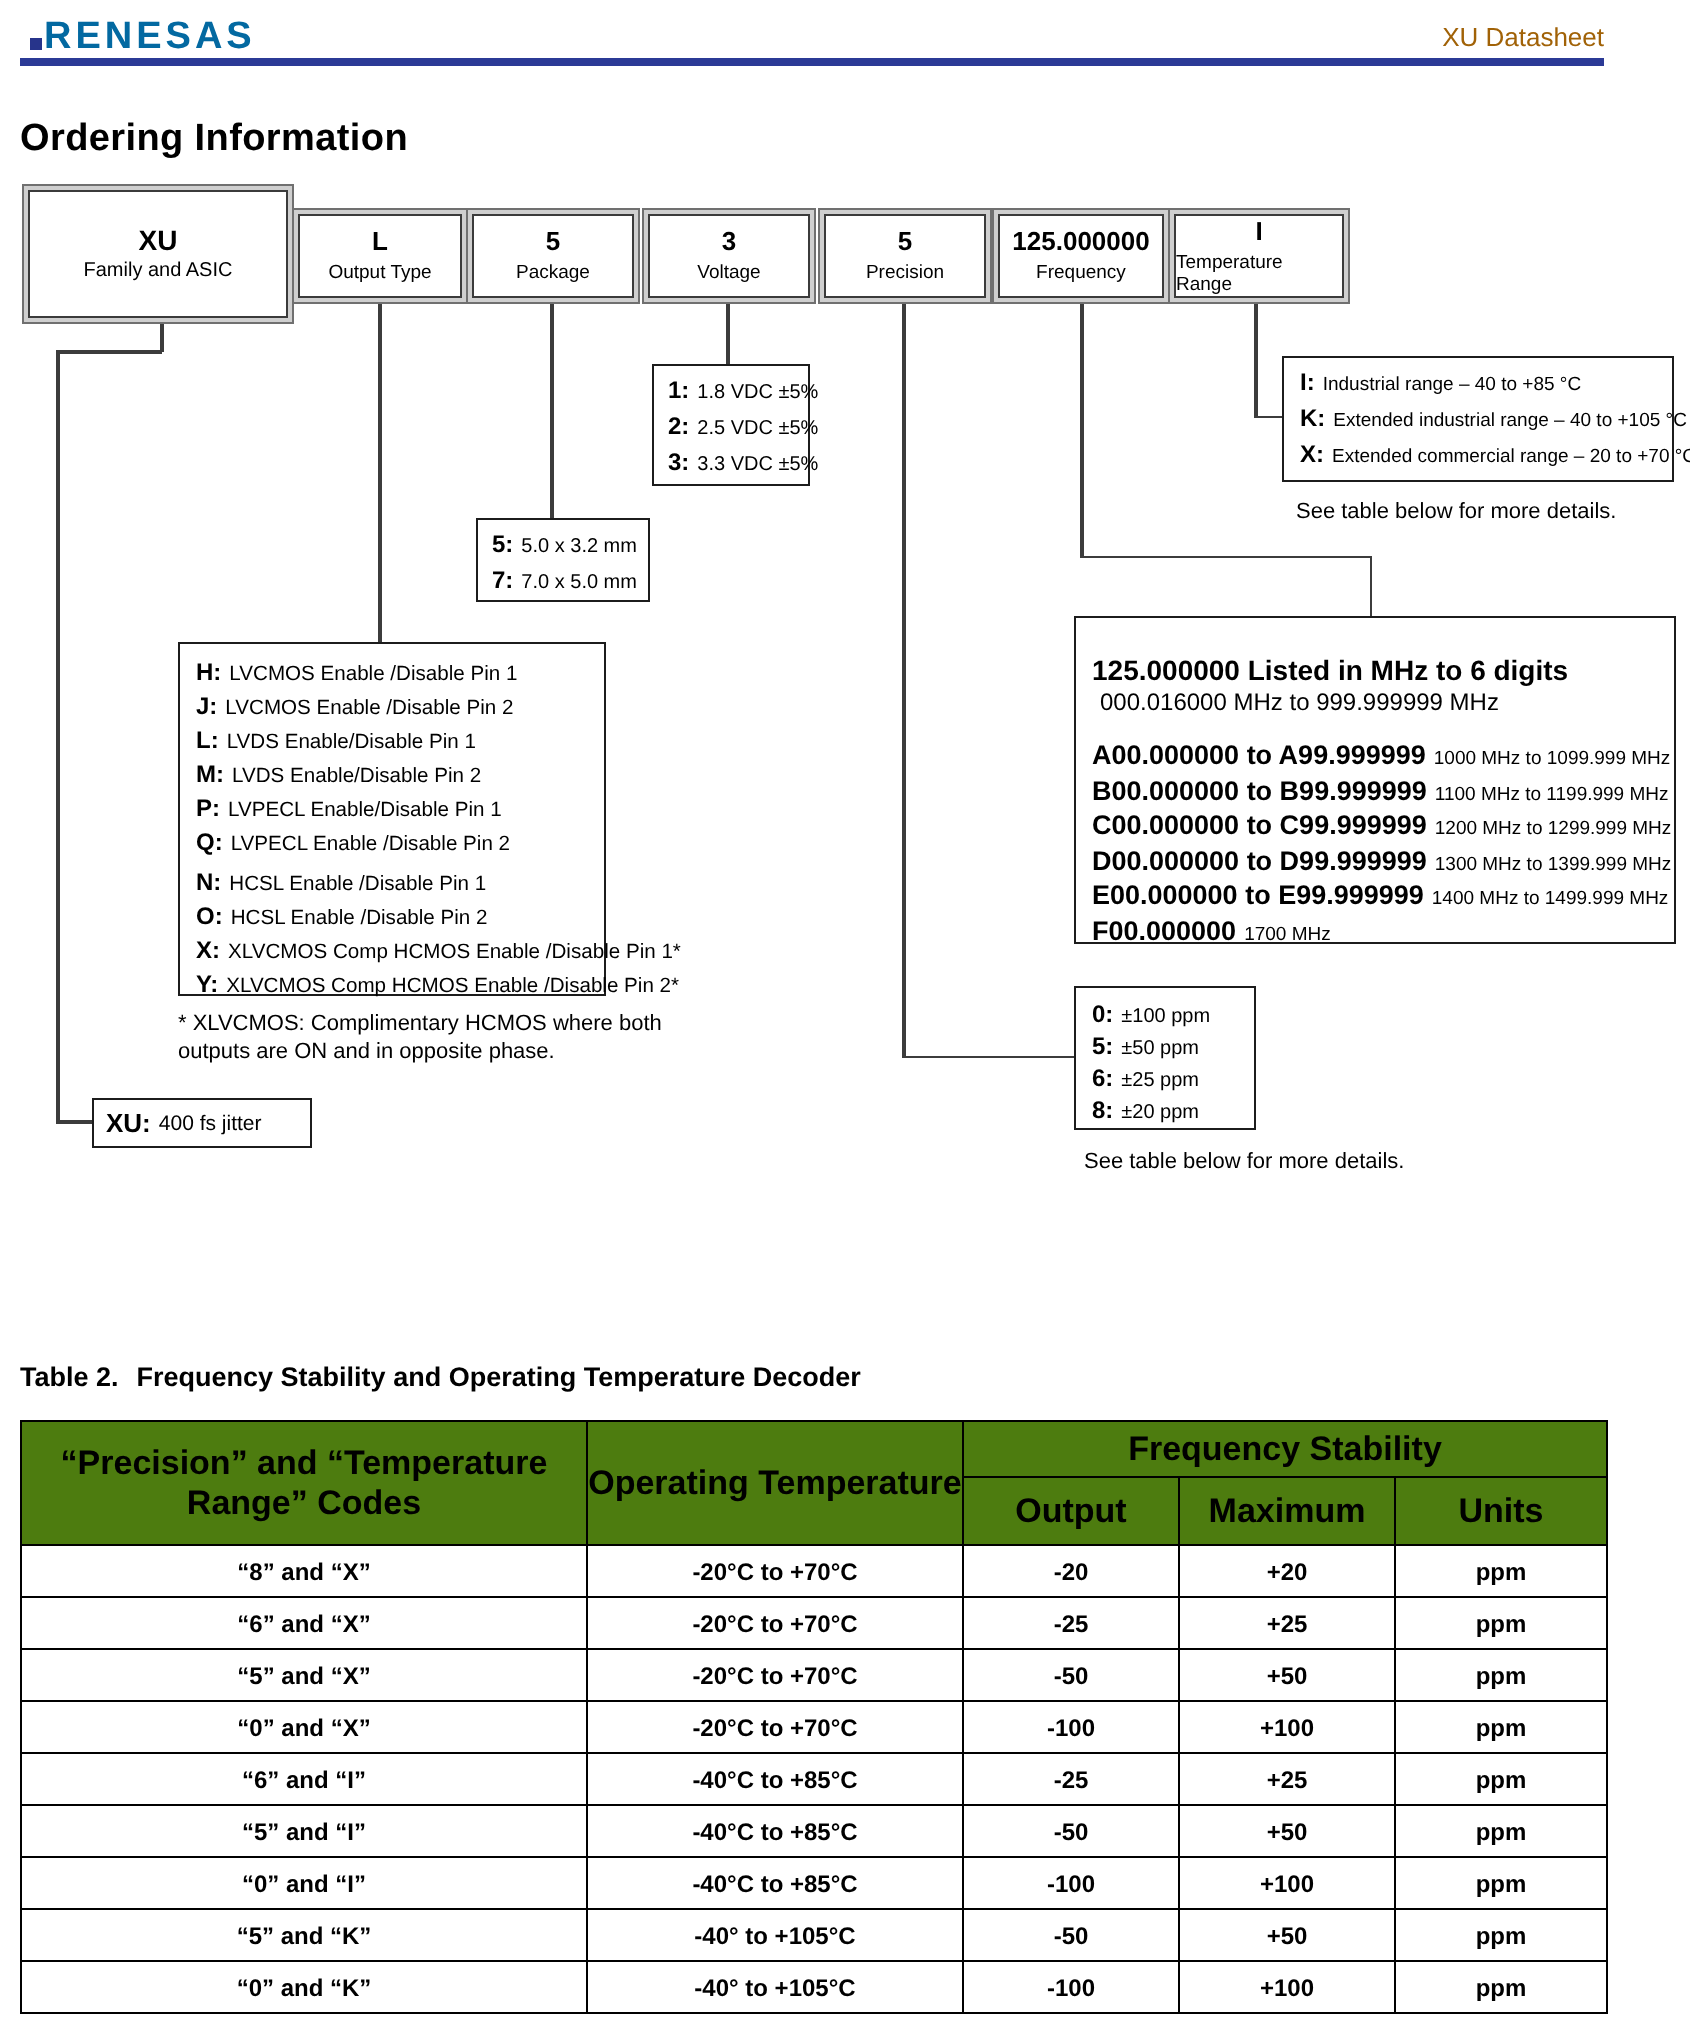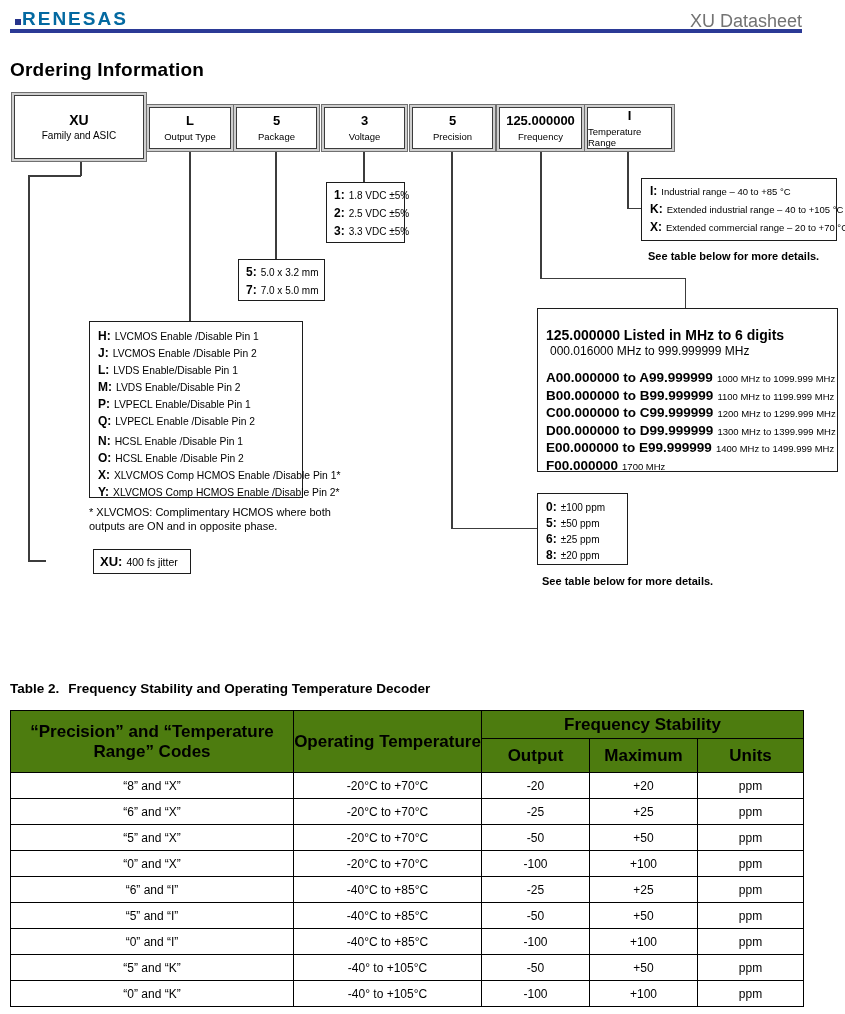--- a/index.html
+++ b/index.html
@@ -3,21 +3,21 @@
 <meta charset="utf-8">
 <style>
   html,body{margin:0;padding:0;background:#fff;}
   .page{position:relative;width:845px;height:1014px;background:#fff;
         font-family:"Liberation Sans",sans-serif;color:#000;overflow:hidden;}
 
   
   .logo{position:absolute;left:15px;top:9px;display:flex;align-items:flex-end;color:#0369a1;}
   .logo-sq{width:6px;height:6px;background:#27348b;margin:0 1px 3px 0;}
   .logo-text{font-size:19px;font-weight:bold;letter-spacing:2px;line-height:19px;}
-  .doc-title{position:absolute;right:43px;top:11px;font-size:18px;color:#737373;}
+  .doc-title{position:absolute;right:43px;top:11px;font-size:13px;color:#a16207;}
   .hrule{position:absolute;left:10px;top:29px;width:792px;height:4px;background:#2b3a96;}
 
   .page-title{position:absolute;left:10px;top:59px;font-size:19px;font-weight:800;
               letter-spacing:.2px;}
 
   
   .vl,.hl{position:absolute;background:#3c3c3c;}
   .vl{width:1.5px;} .hl{height:1.5px;}
 
   
@@ -27,21 +27,21 @@
   .pcode{font-weight:bold;font-size:13px;line-height:14px;}
   .plabel{font-size:9.5px;margin-top:3px;}
   .pbox.big .pcode{font-size:14px;}
   .pbox.big .plabel{font-size:10px;}
 
   
   .callout{position:absolute;background:#fff;border:1.5px solid #1c1c1c;box-sizing:border-box;}
   .crow{display:flex;align-items:baseline;white-space:nowrap;}
   .cpre{font-weight:bold;font-size:12px;margin-right:4px;}
   .cdesc{font-size:10px;}
-  .note{position:absolute;font-weight:bold;font-size:11px;white-space:nowrap;}
+  .note{position:absolute;font-weight:normal;font-size:11px;white-space:nowrap;}
 
   .vco{padding:5px 0 0 7px;} .vco .crow{height:18px;}
   .pko{padding:5px 0 0 7px;} .pko .crow{height:18px;}
   .tco{padding:5px 0 0 8px;} .tco .crow{height:18px;}
   .tco .cdesc{font-size:9.5px;}
   .oco{padding:7px 0 0 8px;} .oco .crow{height:17px;}
   .oco .cdesc{font-size:10.3px;}
   .gap-top{margin-top:3px;}
   .pro{padding:6px 0 0 8px;} .pro .crow{height:16px;}
 
@@ -58,21 +58,21 @@
   .fsub{font-size:12px;margin:1px 0 12px 4px;white-space:nowrap;}
   .frow{height:17.5px;white-space:nowrap;display:flex;align-items:baseline;}
   .frange{font-weight:bold;font-size:13.5px;margin-right:4px;}
   .fmhz{font-size:9.5px;}
 
   
   .tbl-title{position:absolute;left:10px;top:681px;font-size:13.5px;font-weight:bold;}
   .tbl-title .t-label{margin-right:9px;}
   table.decoder{position:absolute;left:10px;top:710px;width:793px;border-collapse:collapse;
                 table-layout:fixed;font-size:12px;}
-  table.decoder th,table.decoder td{border:1px solid #000;text-align:center;padding:0;}
+  table.decoder th,table.decoder td{border:1px solid #000;text-align:center;padding:0;font-weight:bold;}
   table.decoder{border:1.5px solid #000;}
   table.decoder th{background:#4d7c0f;font-weight:bold;font-size:17px;}
   th.h-group{height:27px;}
   tr.subhead th{height:33px;}
   table.decoder td{height:25px;background:#fff;}
 </style>
 </head>
 <body>
 
 <div class="page">
@@ -213,21 +213,21 @@
       <span class="cpre">X:</span>
       <span class="cdesc">XLVCMOS Comp HCMOS Enable /Disable Pin 1*</span>
       </div>
     <div class="crow">
       <span class="cpre">Y:</span>
       <span class="cdesc">XLVCMOS Comp HCMOS Enable /Disable Pin 2*</span>
       </div>
   </div>
   <div class="footnote" style="left:89px;top:505px;">* XLVCMOS: Complimentary HCMOS where both outputs are ON and in opposite phase.</div>
 
-  <div class="jitter" style="left:46px;top:549px;width:98px;height:25px;margin-left:47px;">
+  <div class="jitter" style="left:46px;top:549px;width:110px;height:25px;">
     <span class="cpre">XU:</span>
     <span class="cdesc">400 fs jitter</span>
   </div>
 
   <div class="callout fco" style="left:537px;top:308px;width:301px;height:164px;">
     <div class="ftitle">125.000000 Listed in MHz to 6 digits</div>
     <div class="fsub">000.016000 MHz to 999.999999 MHz</div>
     <div class="frow">
       <span class="frange">A00.000000 to A99.999999</span>
       <span class="fmhz">1000 MHz to 1099.999 MHz</span>

